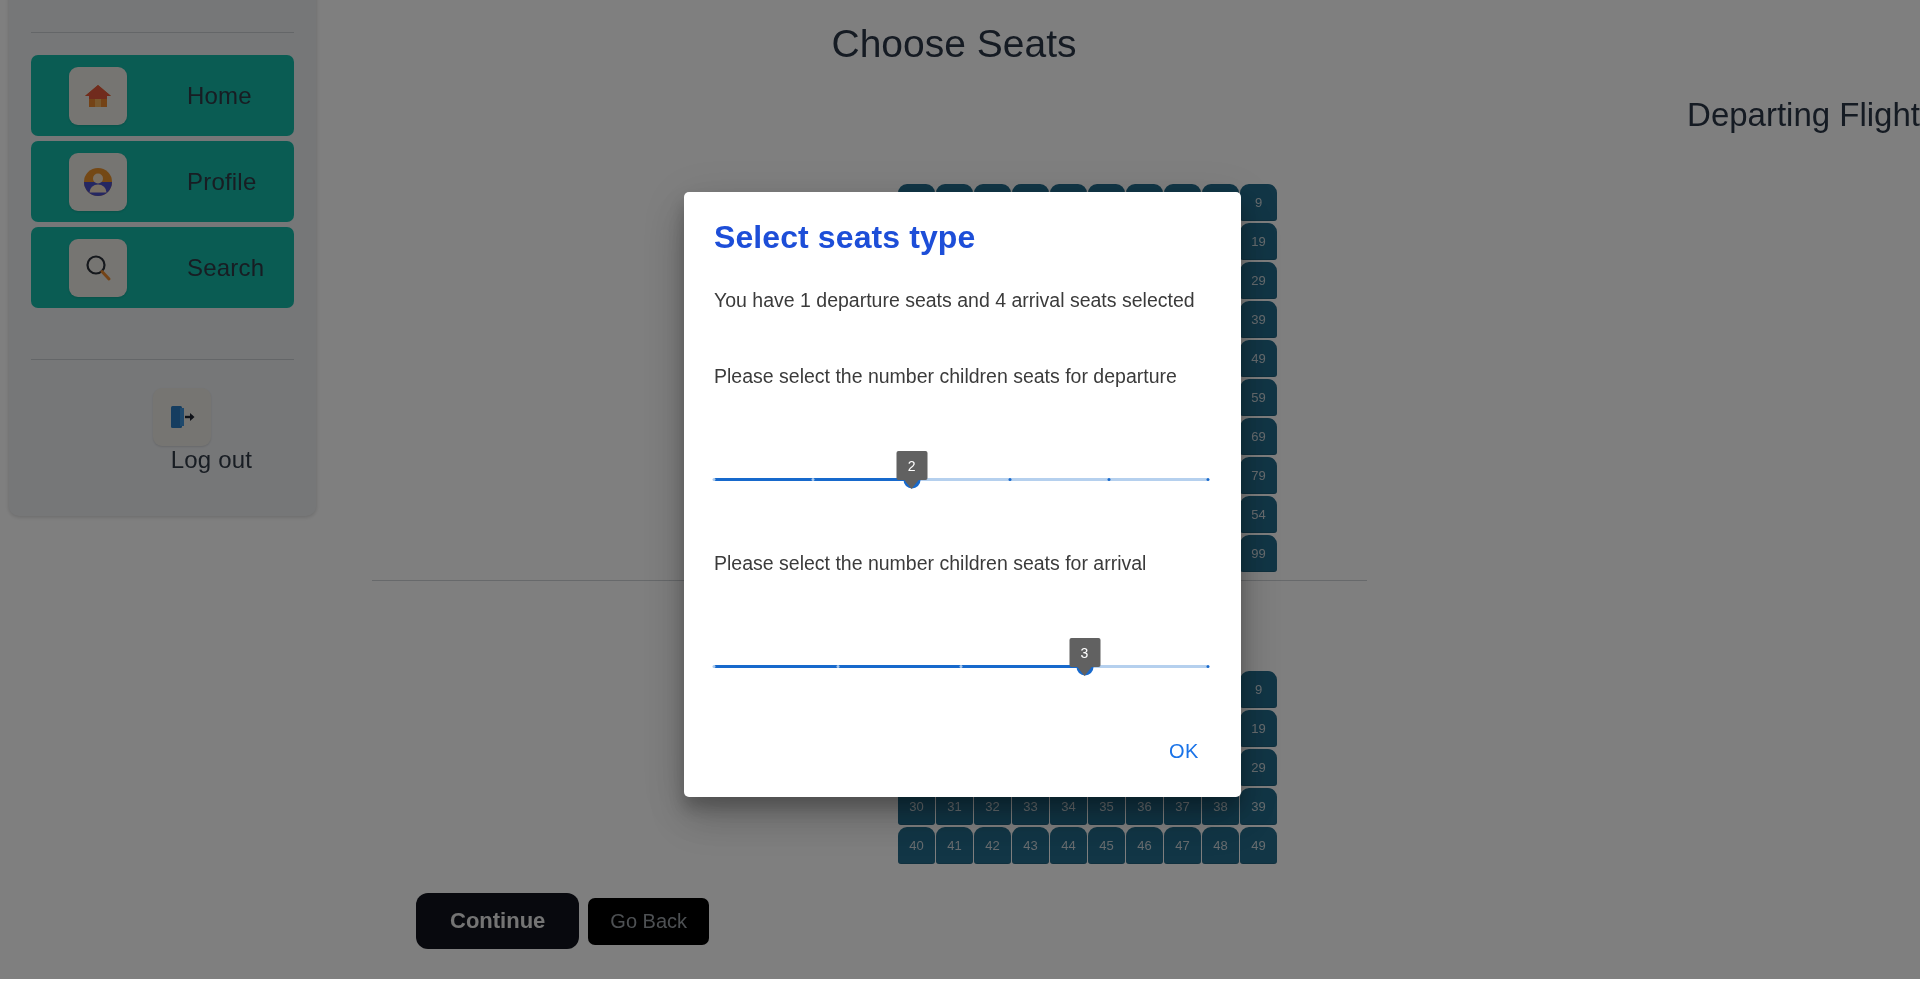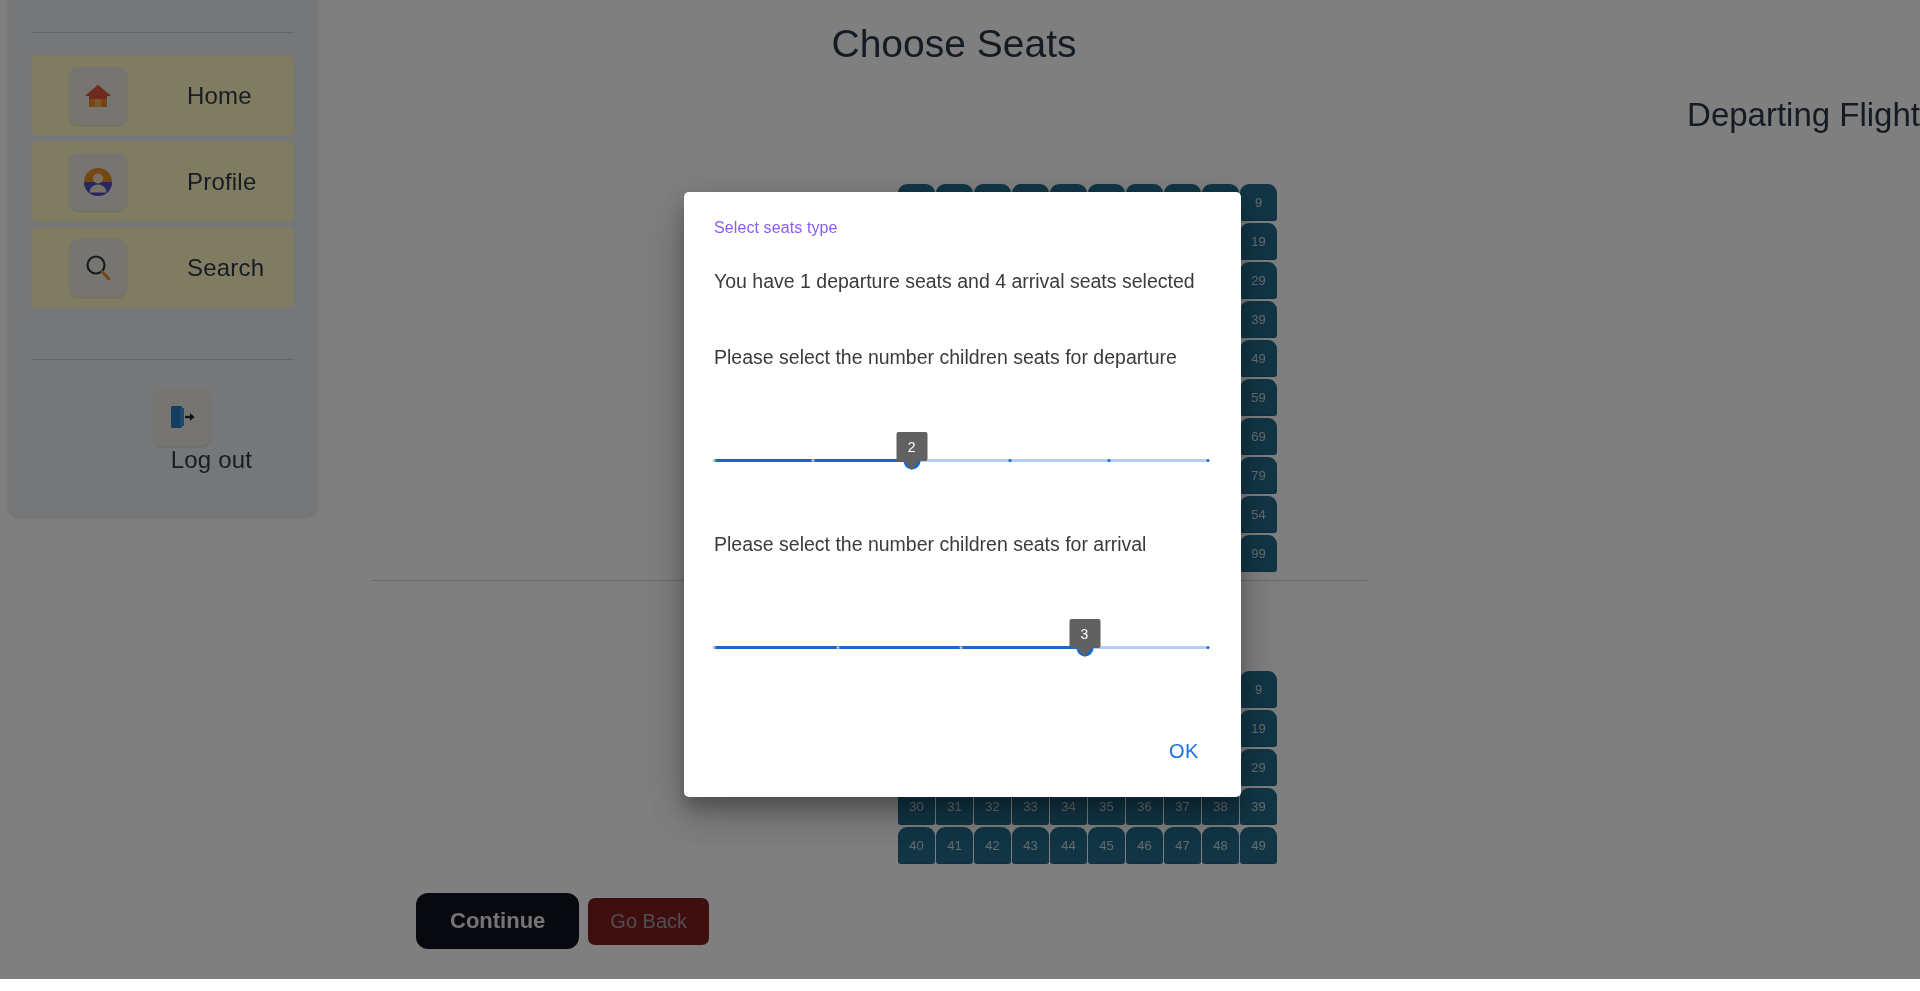--- a/index.html
+++ b/index.html
@@ -42,21 +42,21 @@
   .sidebar-divider {
     height: 1px;
     background: #c9ccd1;
     margin: 0 0 22px 0;
   }
   .nav-item {
     display: flex;
     align-items: center;
     height: 81px;
     margin-bottom: 5px;
-    background: #fef9c3;
+    background: #14b8a6;
     border-radius: 7px;
     padding-left: 38px;
     cursor: pointer;
   }
   .nav-icon-box {
     width: 58px;
     height: 58px;
     background: #eceae4;
     border-radius: 9px;
     display: flex;
@@ -155,21 +155,21 @@
     border: none;
     border-radius: 12px;
     font-size: 22px;
     font-weight: bold;
     padding: 0 34px;
     height: 56px;
     cursor: pointer;
     font-family: "Liberation Sans", sans-serif;
   }
   .btn-goback {
-    background: #7f1d1d;
+    background: #000000;
     color: #9aa0a6;
     border: none;
     border-radius: 7px;
     font-size: 20px;
     padding: 0 22px;
     height: 47px;
     cursor: pointer;
     font-family: "Liberation Sans", sans-serif;
   }
 
@@ -197,24 +197,24 @@
     width: 557px;
     height: 605px;
     background: #ffffff;
     border-radius: 5px;
     box-shadow: 0 11px 15px rgba(0,0,0,.20), 0 9px 46px rgba(0,0,0,.12), 0 24px 38px rgba(0,0,0,.14);
     padding: 0 30px;
     display: flex;
     flex-direction: column;
   }
   .dialog-title {
-    font-size: 16px;
-    color: #8b5cf6;
+    font-size: 32px;
+    color: #1d4ed8;
     margin-top: 27px;
-    font-weight: 400;
+    font-weight: 700;
     letter-spacing: .1px;
   }
   .dialog-text {
     font-size: 19.5px;
     color: #3b3b3b;
     margin-top: 32px;
     line-height: 1.3;
   }
   .dialog-prompt {
     font-size: 19.5px;

